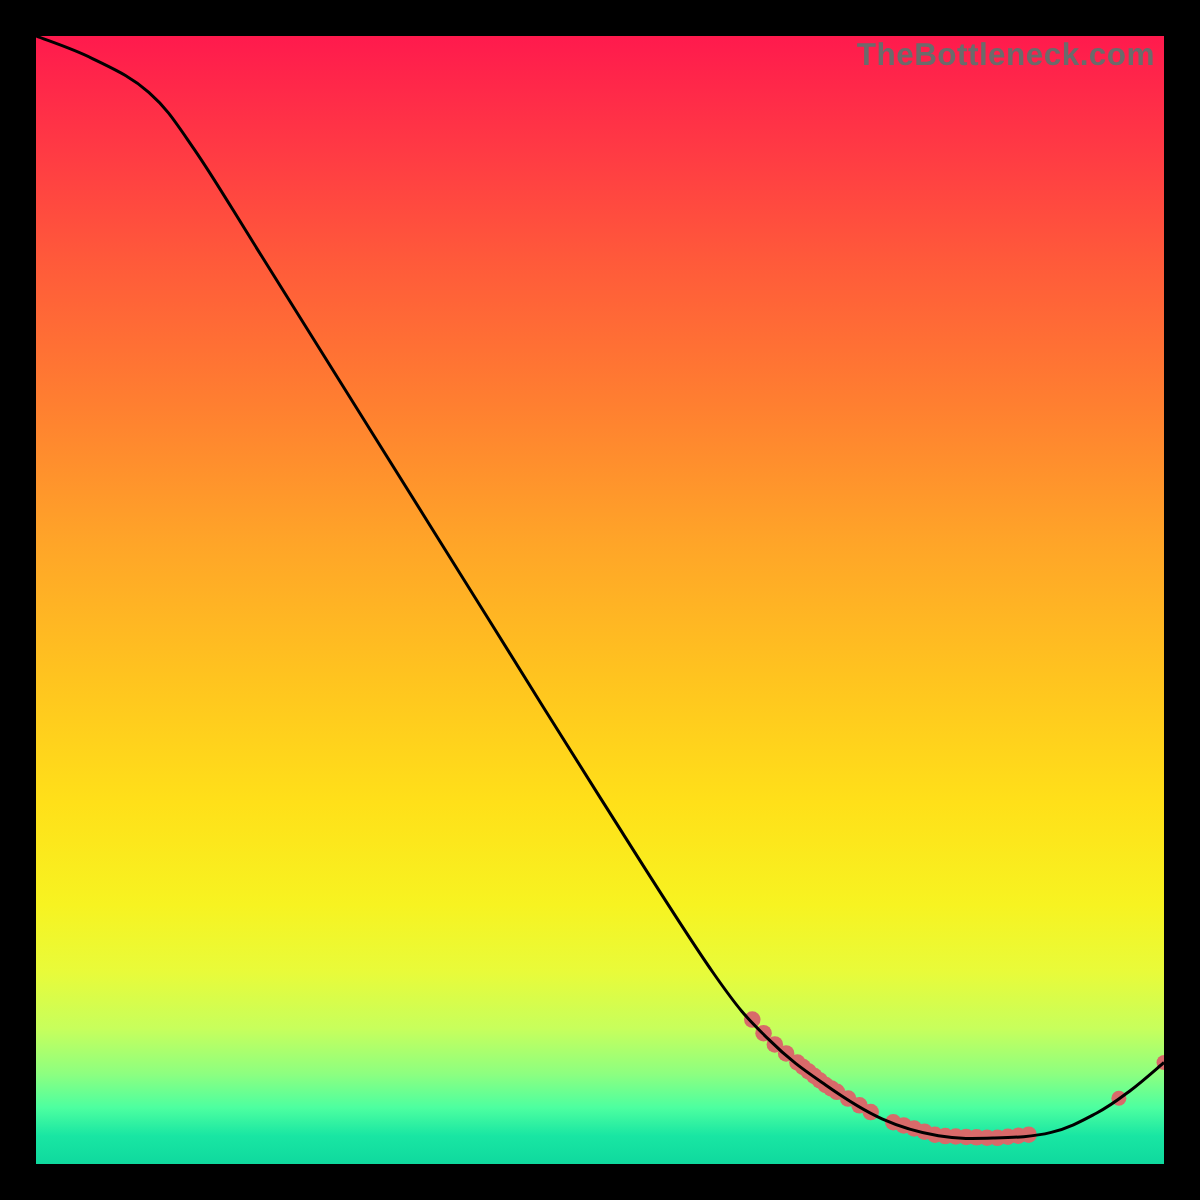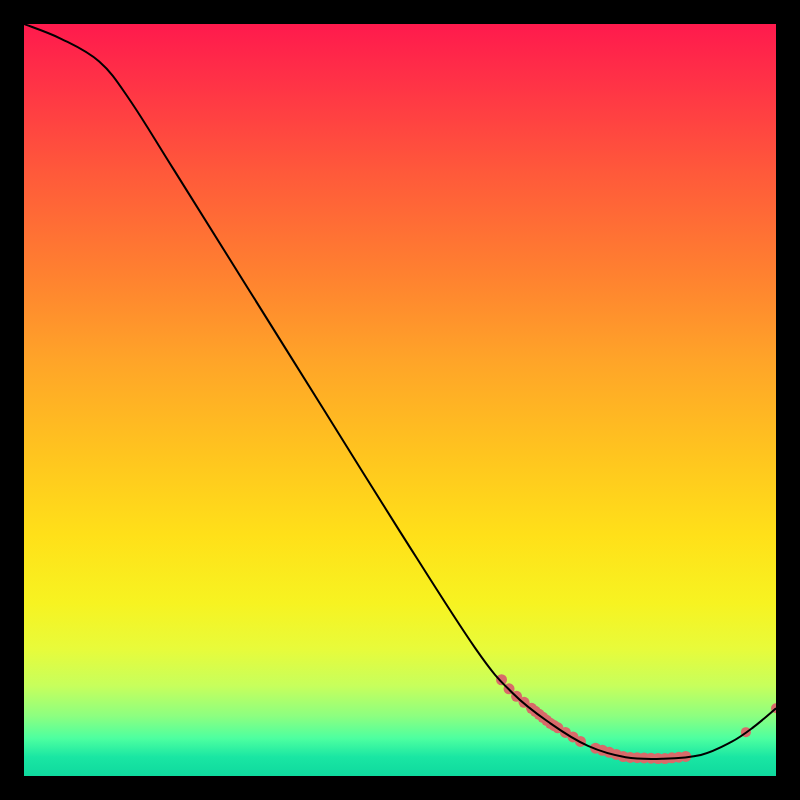--- a/index.html
+++ b/index.html
@@ -98,13 +98,14 @@
         <circle cx="640.9353846153846" cy="734.5304615384615" r="5.5" fill="#d86a6a"></circle>
         <circle cx="647.8769230769232" cy="733.8363076923077" r="5.5" fill="#d86a6a"></circle>
         <circle cx="654.8184615384616" cy="733.1421538461539" r="5.5" fill="#d86a6a"></circle>
         <circle cx="661.76" cy="732.448" r="5.5" fill="#d86a6a"></circle>
         <circle cx="721.92" cy="708.1333333333333" r="5" fill="#d86a6a"></circle>
         <circle cx="752" cy="684.32" r="5" fill="#d86a6a"></circle>
       </g>
     <path id="curve-path" fill="none" stroke="#000000" stroke-width="2" d="M 0,0 C 6.768,2.707199999999993 24.064,8.27199999999996 37.6,15.039999999999964 C 51.136,21.807999999999968 63.0176,26.77120000000003 75.2,37.60000000000002 C 87.3824,48.42880000000002 91.74400000000001,55.572799999999944 105.28000000000002,75.19999999999993 C 118.81600000000002,94.82719999999992 128.7424,112.12319999999997 150.4,146.64 C 172.0576,181.1568 198.528,223.64479999999998 225.6,266.96 C 252.672,310.2752 273.728,343.9648 300.8,387.28000000000003 C 327.872,430.59520000000003 348.928,464.96160000000003 376,507.6 C 403.072,550.2384 430.89599999999996,595.0576 451.2,624.16 C 471.504,653.2624 475.264,655.7439999999999 488.8,669.28 C 502.336,682.816 512.864,689.8848 526.4,699.36 C 539.9359999999999,708.8352 550.4639999999999,715.8288 564,721.92 C 577.5360000000001,728.0111999999999 588.0640000000001,730.8988800000001 601.6,733.2 C 615.136,735.50112 625.6639999999999,735.1100799999999 639.1999999999999,734.704 C 652.736,734.29792 664.6176,733.92192 676.8000000000001,730.944 C 688.9824000000001,727.9660799999999 697.4048,723.16832 706.88,718.16 C 716.3552,713.1516799999999 721.3183999999999,709.2112 729.4399999999999,703.12 C 737.5616,697.0288 747.9392,687.7040000000001 752,684.32"></path>
   </svg>
 
+  <div class="watermark">TheBottleneck.com</div>
 </div>
 
 </body></html>

